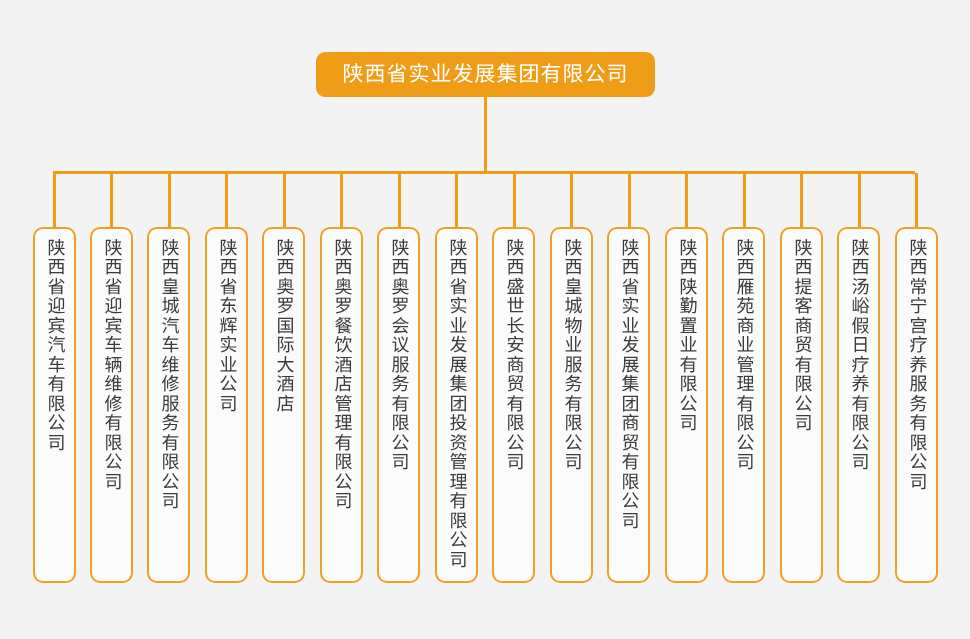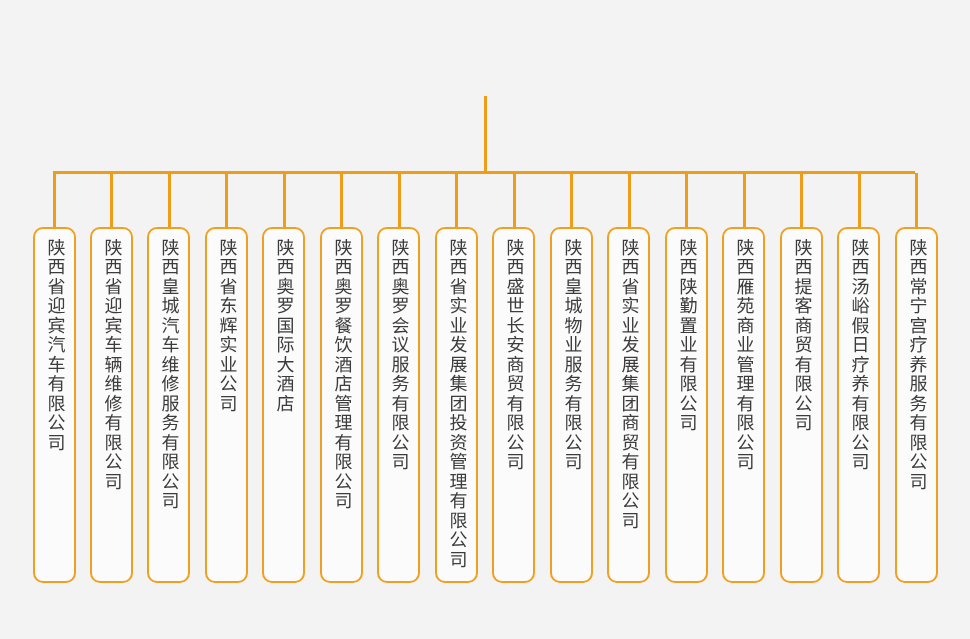--- a/index.html
+++ b/index.html
@@ -94,20 +94,23 @@
     white-space: nowrap;
     text-align: left;
     font-family: "DejaVu Sans", "Liberation Sans", sans-serif;
   }
 </style>
 </head>
 <body>
 
 <div id="org-chart">
 
+  <div class="root-node">
+    <span class="root-label">陕西省实业发展集团有限公司</span>
+  </div>
 
   <div class="connector trunk-stem"></div>
   <div class="connector trunk-bar"></div>
 
   <div id="children-layer">
       <div class="drop-stem" style="left: 53px;"></div>
       <div class="child-node" style="left: 33px;">
         <span class="child-label">陕西省迎宾汽车有限公司</span>
       </div>
       <div class="drop-stem" style="left: 110px;"></div>

